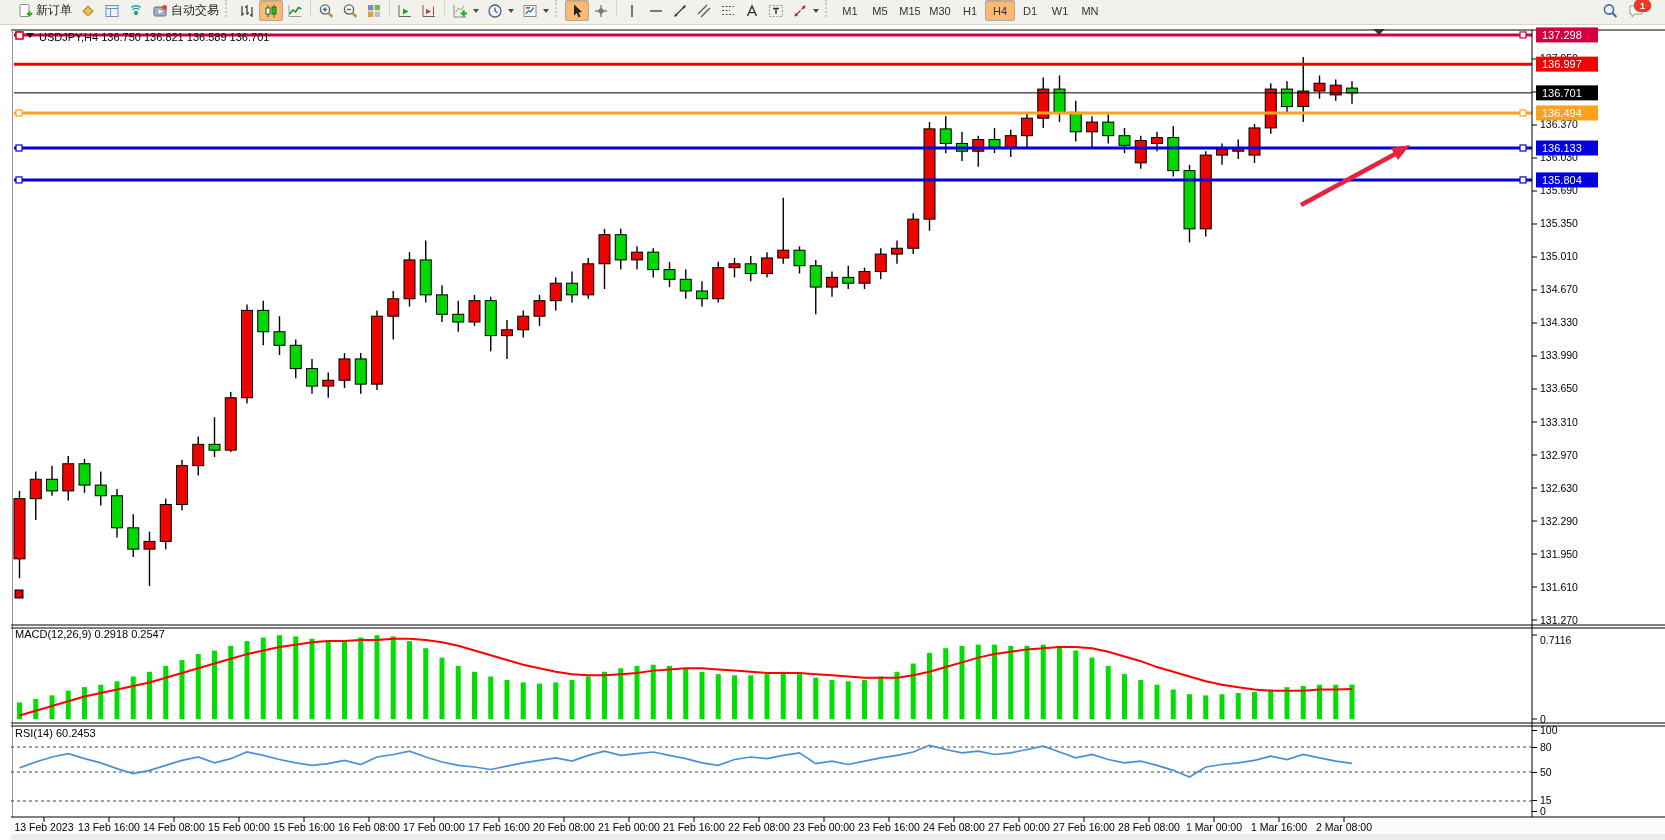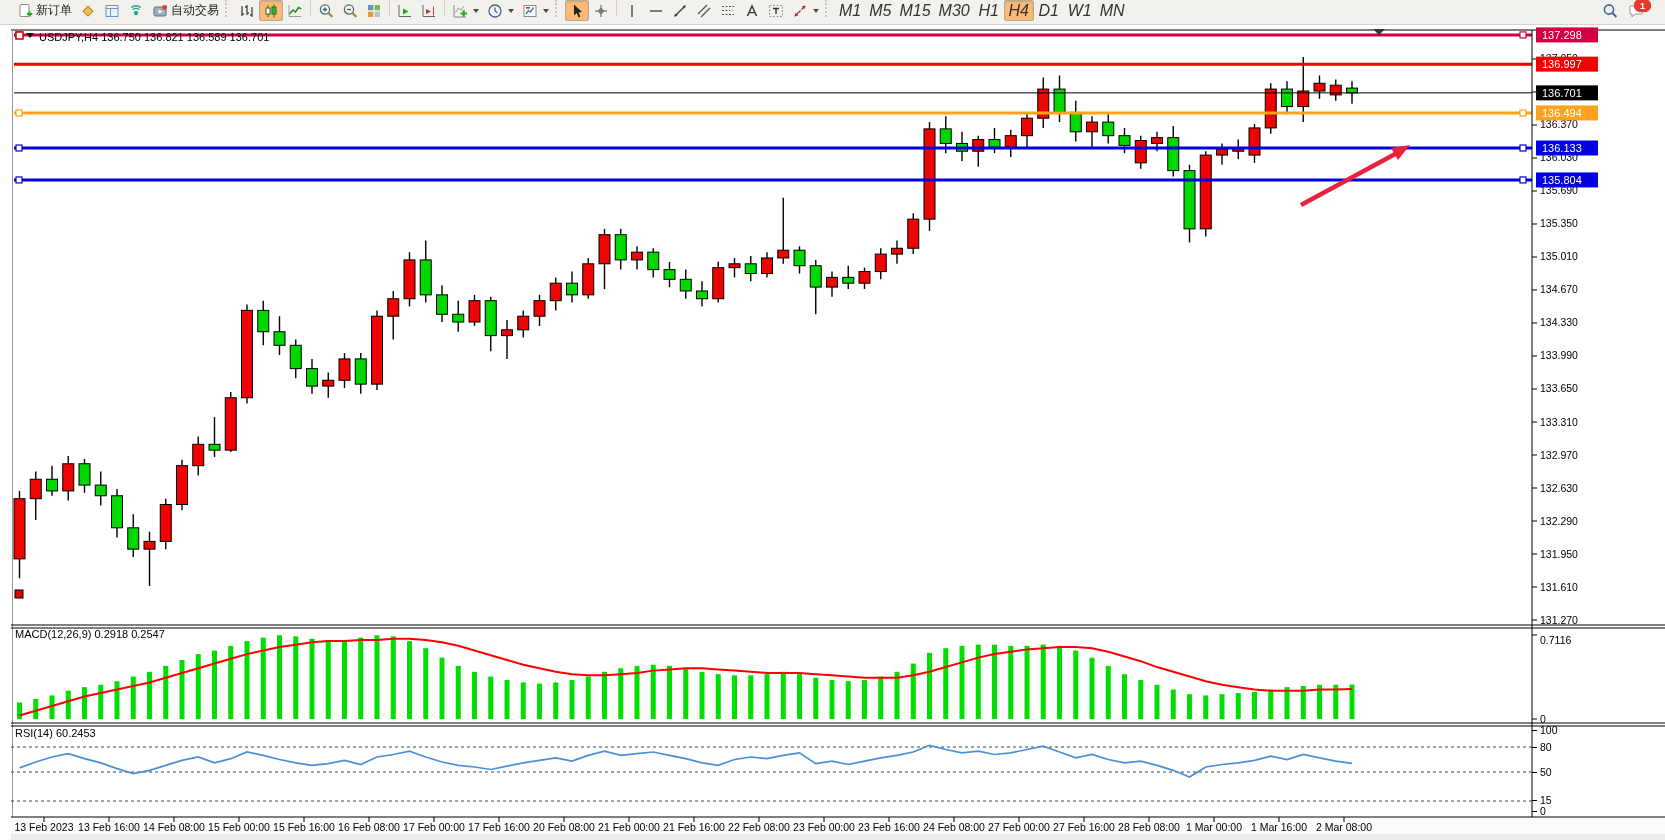--- a/index.html
+++ b/index.html
@@ -5,21 +5,21 @@
   html,body{margin:0;padding:0;background:#fff;width:1665px;height:840px;overflow:hidden;
     font-family:"Liberation Sans",sans-serif;-webkit-font-smoothing:antialiased;}
   
   .toolbar{height:24px;background:#f3f1ec;border-bottom:1px solid #d8d4ca;display:flex;
     align-items:flex-start;padding:0 13px;font-size:12px;color:#222;position:relative;z-index:5;}
   .tbtn{height:21px;min-width:23px;display:flex;align-items:center;justify-content:center;
     border:1px solid transparent;border-radius:2px;padding:0 3px;background:transparent;
     font-family:"Liberation Sans",sans-serif;font-size:12px;color:#222;cursor:default;gap:3px;}
   .tbtn.pressed{background:#fdba74;border-color:#aeaba1;box-shadow:inset 0 1px 2px rgba(0,0,0,.12);}
   .tbtn svg{display:block;}
-  .tf{min-width:30px;font-size:16px;color:#333;font-style:italic;}
+  .tf{min-width:30px;font-size:11px;color:#333;}
   .gripper{width:4px;height:17px;border-left:2px dotted #cdc9bf;margin:0 4px 0 2px;}
   .vsep{width:1px;height:16px;background:#d6d2c8;margin:0 3px;}
   .dd{width:0;height:0;border:3px solid transparent;border-top:4px solid #4a4a4a;margin:4px 0 0 2px;}
   .tb-right{margin-left:auto;display:flex;align-items:center;gap:2px;padding-right:4px;}
   .chat-wrap{position:relative;}
   .badge{position:absolute;top:-2px;right:-4px;min-width:13px;height:13px;border-radius:8px;
     background:#e8392b;color:#fff;font-size:9px;font-weight:bold;display:flex;align-items:center;
     justify-content:center;padding:0 2px;box-shadow:0 0 1px #902018;}
   
   .chart-window{position:absolute;left:11px;top:24px;width:1665px;height:816px;background:#fff;}

